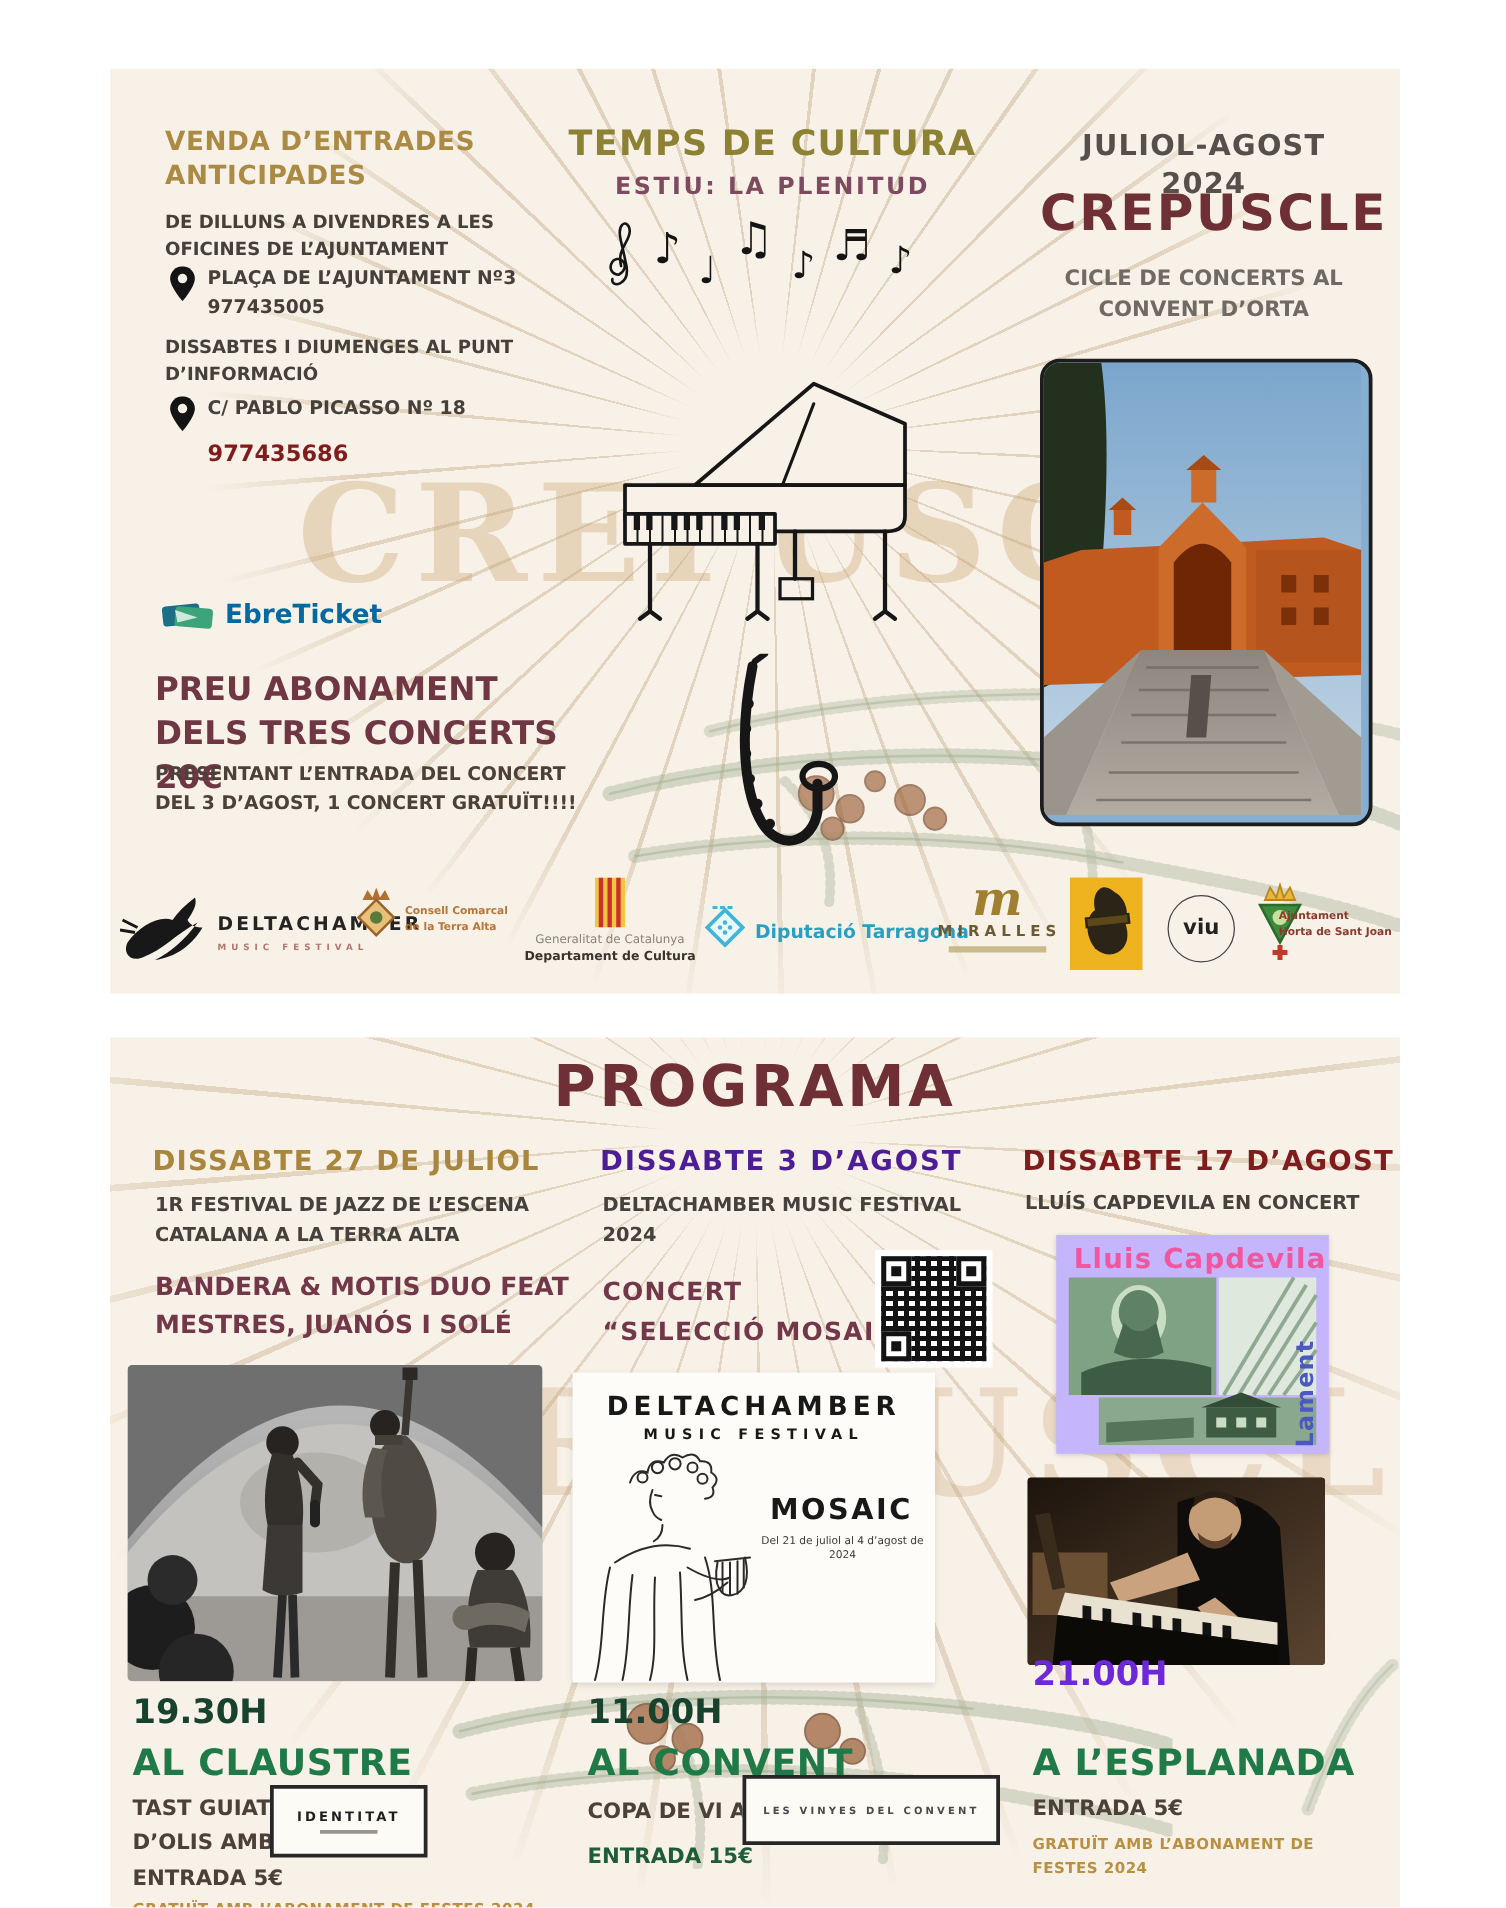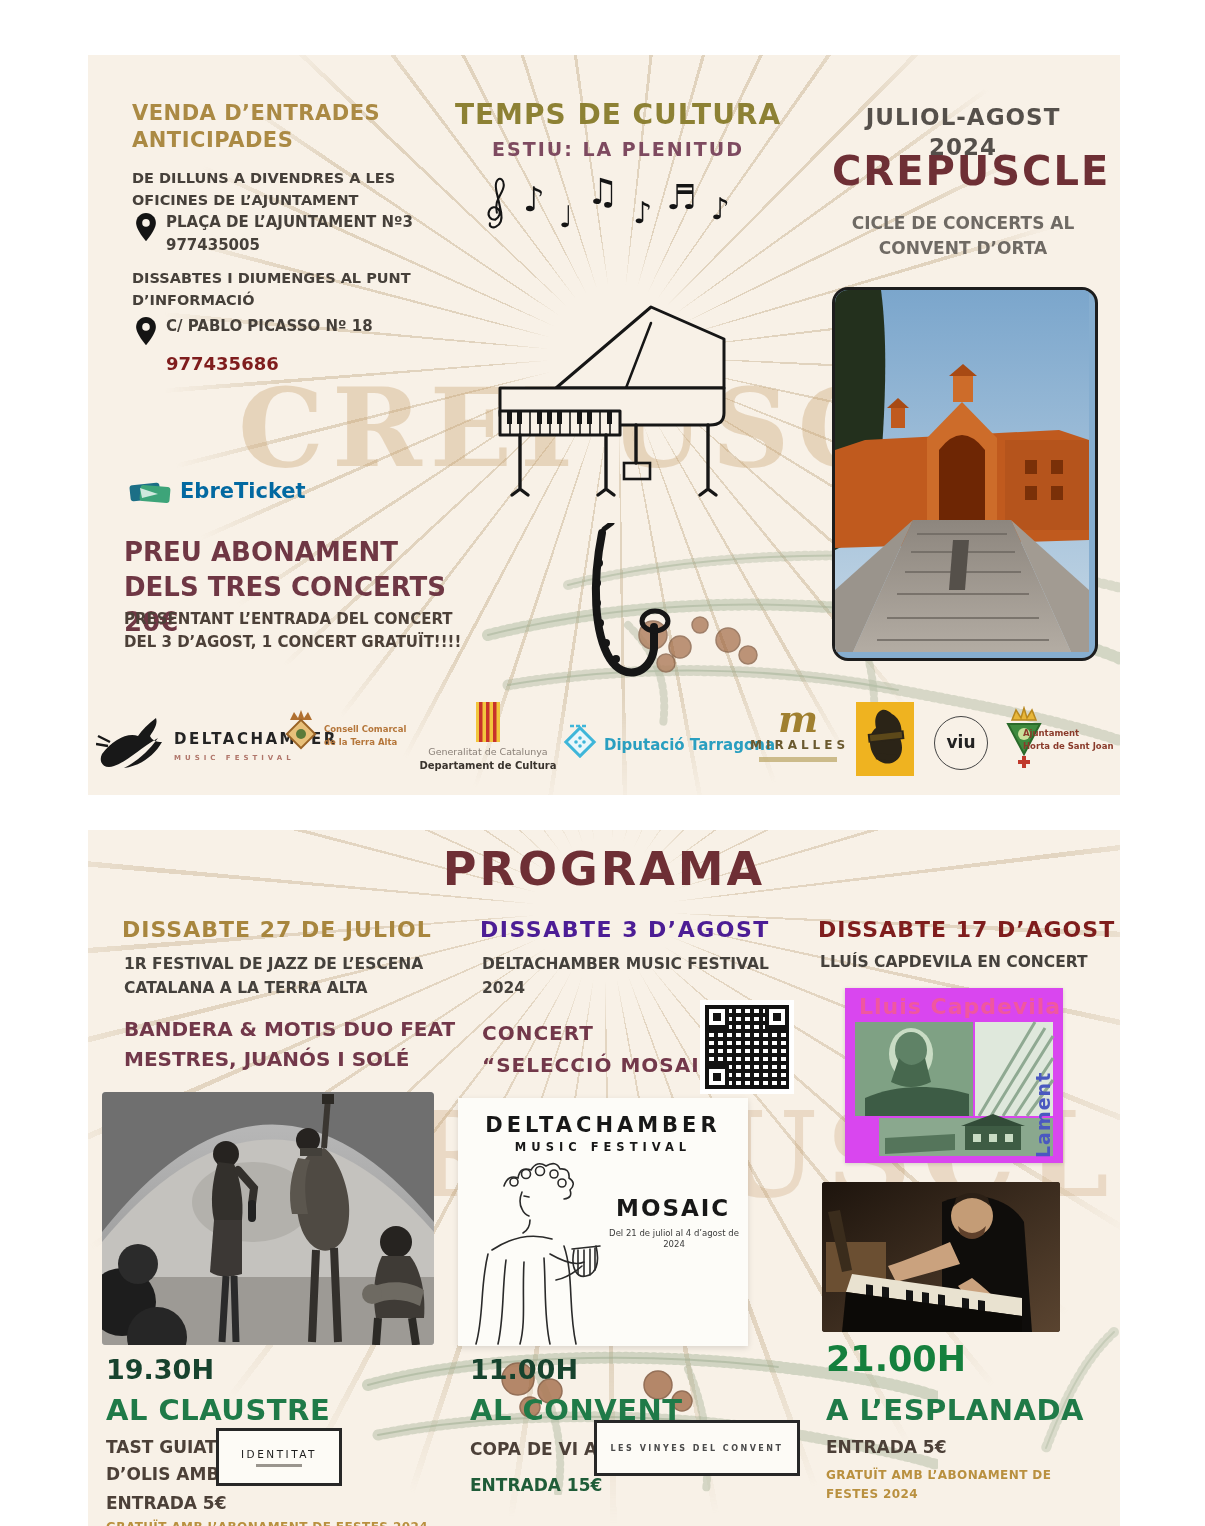--- a/index.html
+++ b/index.html
@@ -354,21 +354,21 @@
         <path d="M276 226 L274 253 M310 226 L314 253" stroke="#2c2a26" stroke-width="8"></path>
       </g>
     </svg>
   </div>
 
   <h2 class="p" style="left:18px;top:522px;font-size:27px;color:#17432e;z-index:2">19.30H</h2>
   <h2 class="p" style="left:18px;top:562px;font-size:29px;color:#1f7a48;letter-spacing:.5px;z-index:2">AL CLAUSTRE</h2>
   <p class="p" style="left:18px;top:604px;width:140px;font-size:17px;color:#4c4038;line-height:1.6;z-index:2">TAST GUIAT D’OLIS AMB</p>
 
   <div class="brandbox" style="left:128px;top:598px;width:120px;height:52px;z-index:2">
-    <span style="font-size:10.5px;font-weight:normal;letter-spacing:2.5px;color:#1d1d1d">IDENTITAT</span>
+    <span style="font-size:10.5px;font-weight:bold;letter-spacing:2.5px;color:#1d1d1d">IDENTITAT</span>
     <span style="width:46px;height:3px;background:#9a958e"></span>
   </div>
 
   <p class="p" style="left:18px;top:662px;font-size:17px;color:#4c4038;z-index:2">ENTRADA 5€</p>
   <p class="p" style="left:18px;top:676px;width:360px;font-size:12px;color:#b9903f;letter-spacing:.4px;z-index:2;margin-top:14px">GRATUÏT AMB L’ABONAMENT DE FESTES 2024</p>
 
   <h3 class="p" style="left:392px;top:86px;font-size:22px;color:#4c1d95;letter-spacing:1.5px;z-index:2">DISSABTE 3 D’AGOST</h3>
   <p class="p" style="left:394px;top:122px;width:290px;font-size:15.5px;color:#45413c;line-height:1.55;z-index:2">DELTACHAMBER MUSIC FESTIVAL 2024</p>
   <p class="p" style="left:394px;top:190px;font-size:20px;color:#72384a;letter-spacing:1px;z-index:2">CONCERT</p>
   <p class="p" style="left:394px;top:222px;font-size:20px;color:#72384a;letter-spacing:1px;z-index:2">“SELECCIÓ MOSAIC”</p>
@@ -420,21 +420,21 @@
 
   <div class="brandbox" style="left:506px;top:590px;width:200px;height:50px;z-index:2">
     <span style="font-size:8px;font-weight:bold;letter-spacing:2.5px;color:#4a4a4a">LES VINYES DEL CONVENT</span>
   </div>
 
   <p class="p" style="left:382px;top:644px;font-size:17px;color:#1f5c38;z-index:2">ENTRADA 15€</p>
 
   <h3 class="p" style="left:730px;top:86px;font-size:22px;color:#7f1d1d;letter-spacing:1px;z-index:2">DISSABTE 17 D’AGOST</h3>
   <p class="p" style="left:732px;top:122px;width:280px;font-size:15.5px;color:#45413c;z-index:2">LLUÍS CAPDEVILA EN CONCERT</p>
 
-  <div class="photo" style="left:757px;top:158px;width:218px;height:175px;background:#d946ef;z-index:2;box-shadow:0 1px 4px rgba(0,0,0,.15)">
+  <div class="photo" style="left:757px;top:158px;width:218px;height:175px;background:#c4b5fd;z-index:2;box-shadow:0 1px 4px rgba(0,0,0,.15)">
     <svg width="218" height="175" viewBox="0 0 218 175">
       <rect x="10" y="34" width="118" height="94" fill="#7fa184"></rect>
       <ellipse cx="66" cy="66" rx="22" ry="26" fill="#c9dcc4"></ellipse>
       <ellipse cx="66" cy="62" rx="16" ry="18" fill="#5f8266"></ellipse>
       <path d="M54 70 Q66 84 80 70 L86 94 Q66 104 46 94 Z" fill="#47684e"></path>
       <path d="M20 110 C50 96 90 96 124 106 L124 128 L20 128 Z" fill="#3d5c45"></path>
       <rect x="130" y="34" width="78" height="94" fill="#dfe8dc"></rect>
       <g stroke="#8fa992" stroke-width="3">
         <path d="M134 128 L190 34 M146 128 L200 40 M158 128 L208 48 M170 128 L208 70 M182 128 L208 92"></path>
       </g>
@@ -474,17 +474,17 @@
         <rect x="84" y="96" width="7" height="12" transform="skewY(8)"></rect>
           <rect x="100" y="96" width="7" height="12" transform="skewY(8)"></rect>
         <rect x="116" y="96" width="7" height="12" transform="skewY(8)"></rect>
           <rect x="140" y="96" width="7" height="12" transform="skewY(8)"></rect>
         <rect x="156" y="96" width="7" height="12" transform="skewY(8)"></rect>
       </g>
       <path d="M24 110 L200 134 L200 150 L20 150 Z" fill="#0c0a07"></path>
     </svg>
   </div>
 
-  <h2 class="p" style="left:738px;top:507px;font-size:35px;color:#15803d;z-index:2">21.00H</h2>
+  <h2 class="p" style="left:738px;top:492px;font-size:27px;color:#6d28d9;z-index:2">21.00H</h2>
   <h2 class="p" style="left:738px;top:562px;font-size:29px;color:#1f7a48;letter-spacing:.5px;z-index:2">A L’ESPLANADA</h2>
   <p class="p" style="left:738px;top:606px;font-size:17px;color:#4c4038;z-index:2">ENTRADA 5€</p>
   <p class="p" style="left:738px;top:636px;width:230px;font-size:12px;color:#b9903f;letter-spacing:.4px;line-height:1.6;z-index:2">GRATUÏT AMB L’ABONAMENT DE FESTES 2024</p>
 </section>
 
 </body></html>

